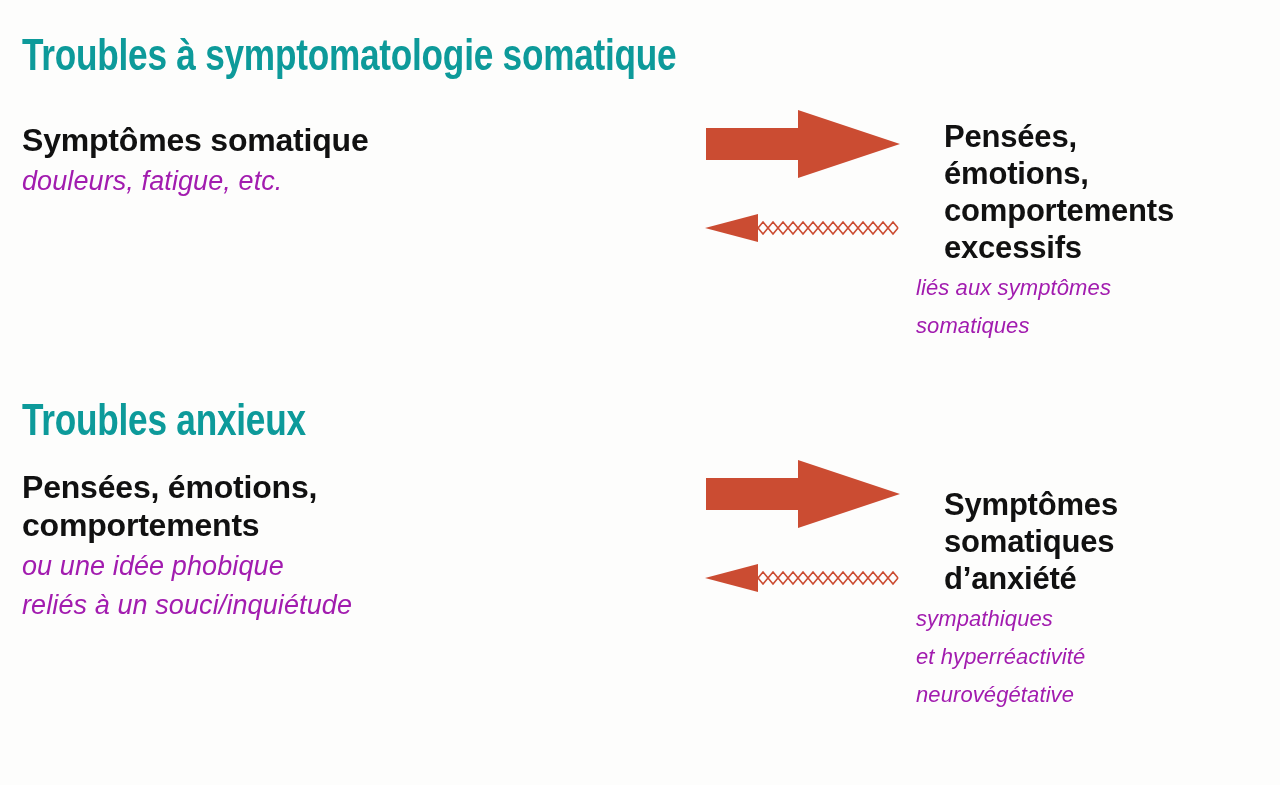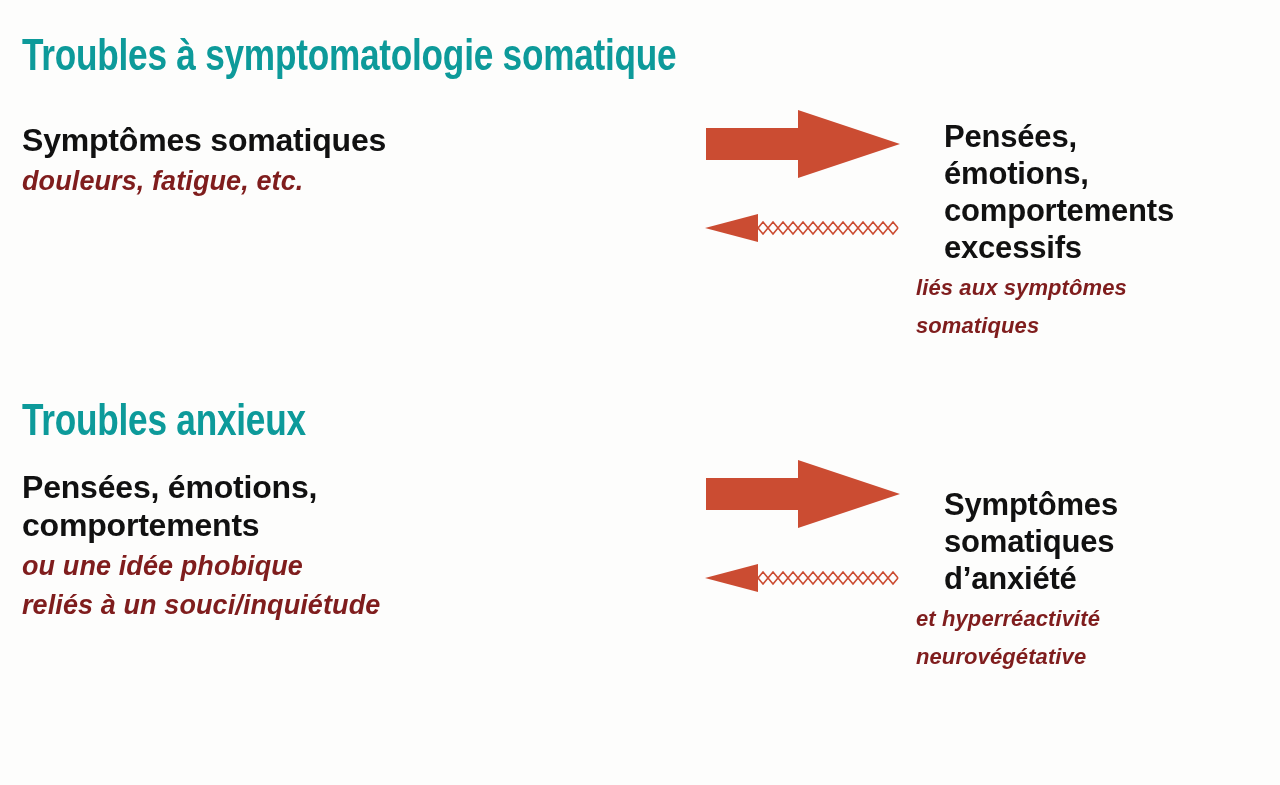--- a/index.html
+++ b/index.html
@@ -49,25 +49,25 @@
   .lead {
     font-weight: bold;
     font-size: 32px;
     line-height: 38px;
     letter-spacing: -0.2px;
     color: #111111;
     margin: 0;
   }
   .sub {
     font-style: italic;
-    font-weight: bold;
+    font-weight: normal;
     font-size: 27px;
     line-height: 39px;
     letter-spacing: 0.1px;
-    color: #7f1d1d;
+    color: #a21caf;
     margin: 3px 0 0 0;
   }
   .sub .subline { display: block; }
 
   
   .col-right {
     position: absolute;
     left: 916px;
     width: 350px;
   }
@@ -102,21 +102,21 @@
   }
 </style>
 </head>
 <body>
 
 <div class="slide">
 
   <div class="section-heading" id="heading-somatique">Troubles à symptomatologie somatique</div>
 
   <div class="col-left" id="block-somatique-left">
-    <p class="lead">Symptômes somatiques</p>
+    <p class="lead">Symptômes somatique</p>
     <p class="sub">
       <span class="subline">douleurs, fatigue, etc.</span>
     </p>
   </div>
 
   <div class="arrow-group" id="arrows-somatique">
 
     <svg class="arrow-forward" width="205" height="75" viewBox="0 0 205 75">
       <polygon points="6,23 98,23 98,5 200,39 98,73 98,55 6,55" fill="#cb4c32"></polygon>
     </svg>
@@ -165,18 +165,19 @@
     </svg>
   </div>
 
   <div class="col-right" id="block-anxieux-right">
     <p class="lead">
       <span class="leadline">Symptômes</span>
       <span class="leadline">somatiques</span>
       <span class="leadline">d’anxiété</span>
     </p>
     <p class="sub">
+      <span class="subline">sympathiques</span>
       <span class="subline">et hyperréactivité</span>
       <span class="subline">neurovégétative</span>
     </p>
   </div>
 
 </div>
 
 </body></html>

